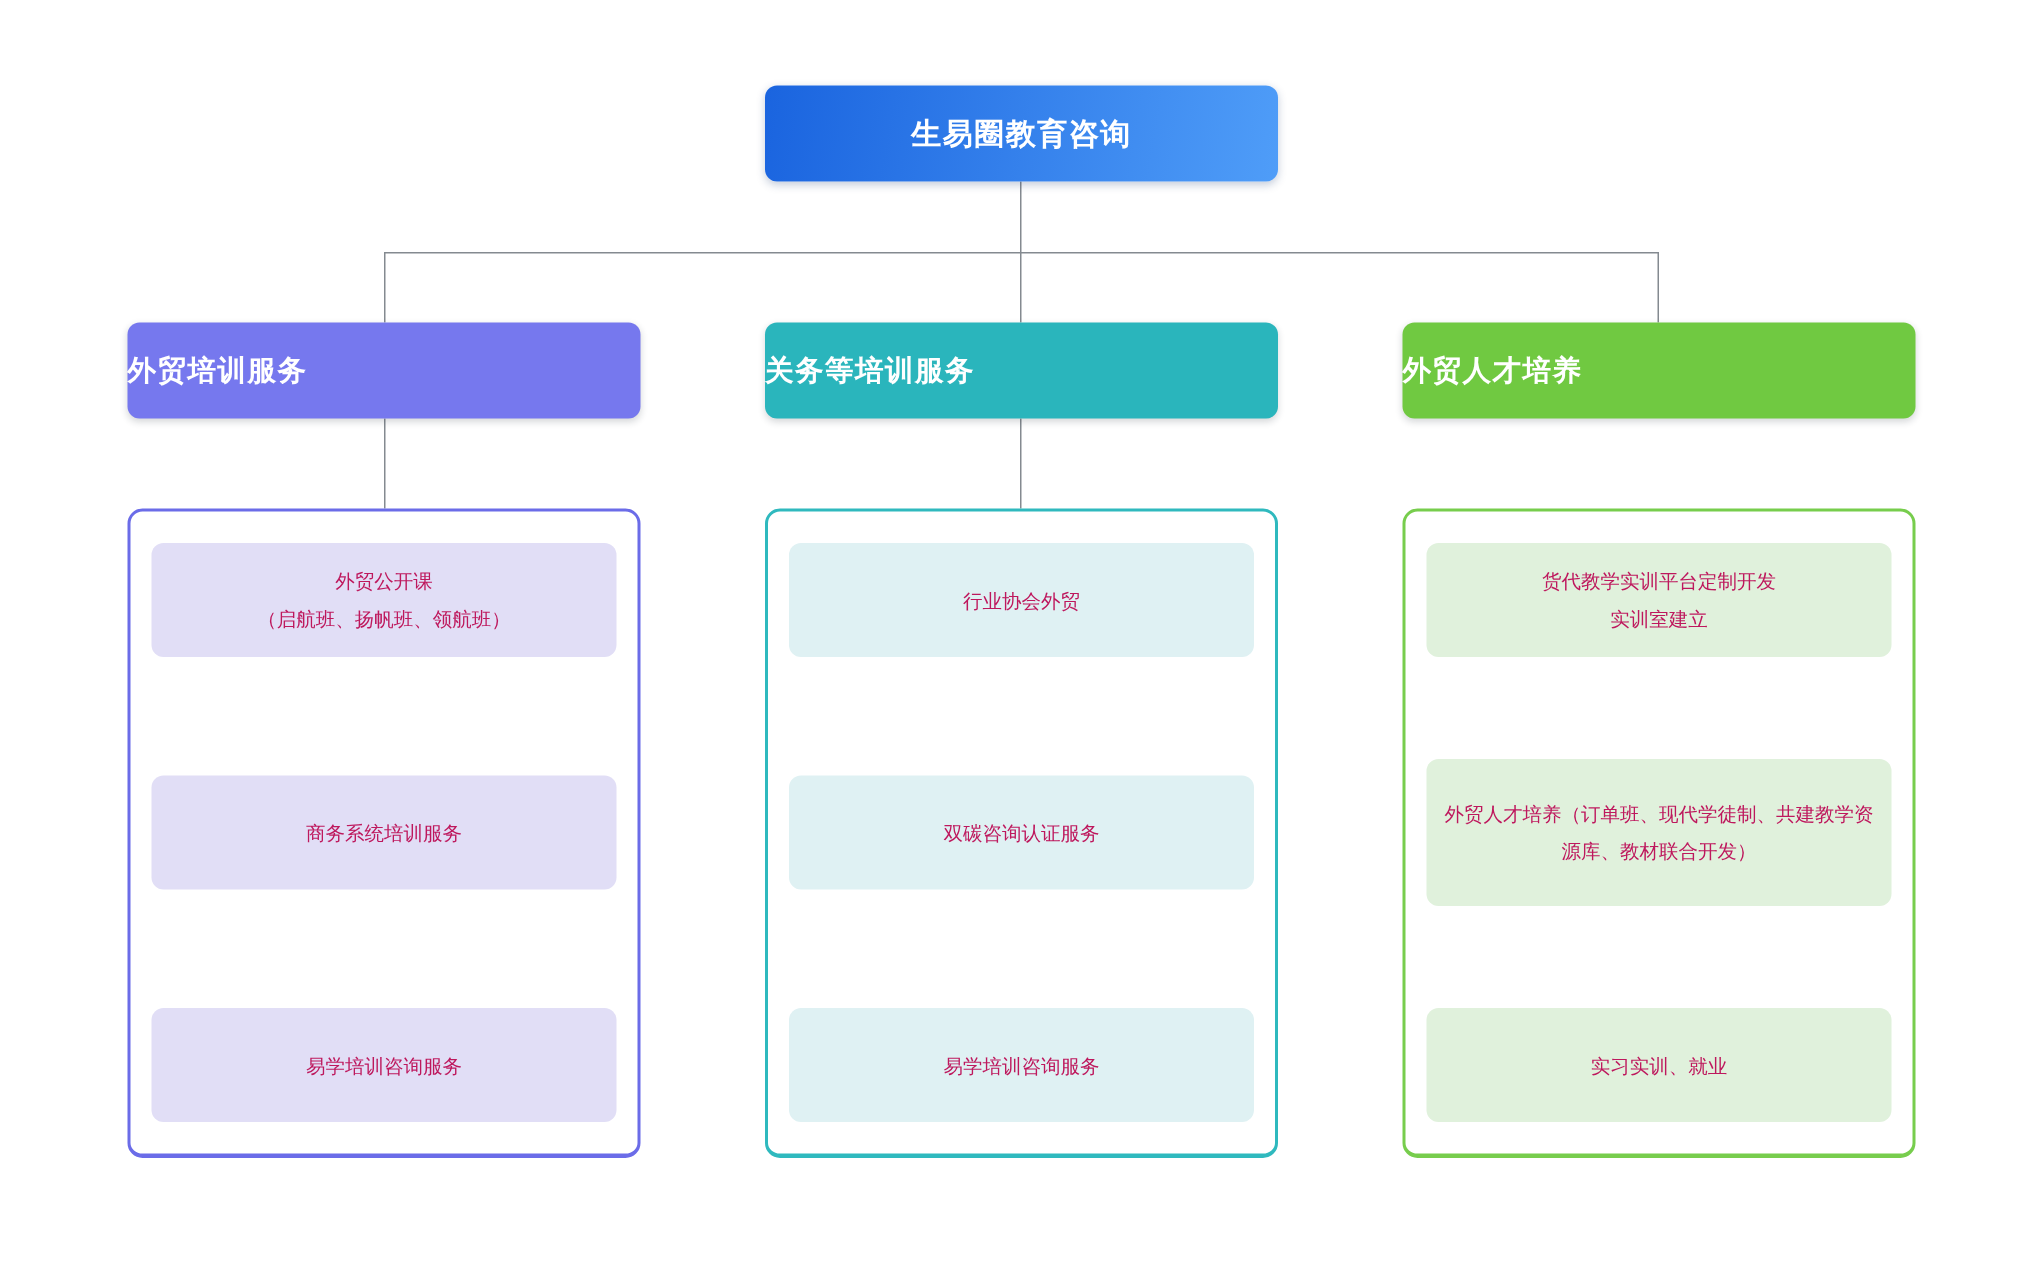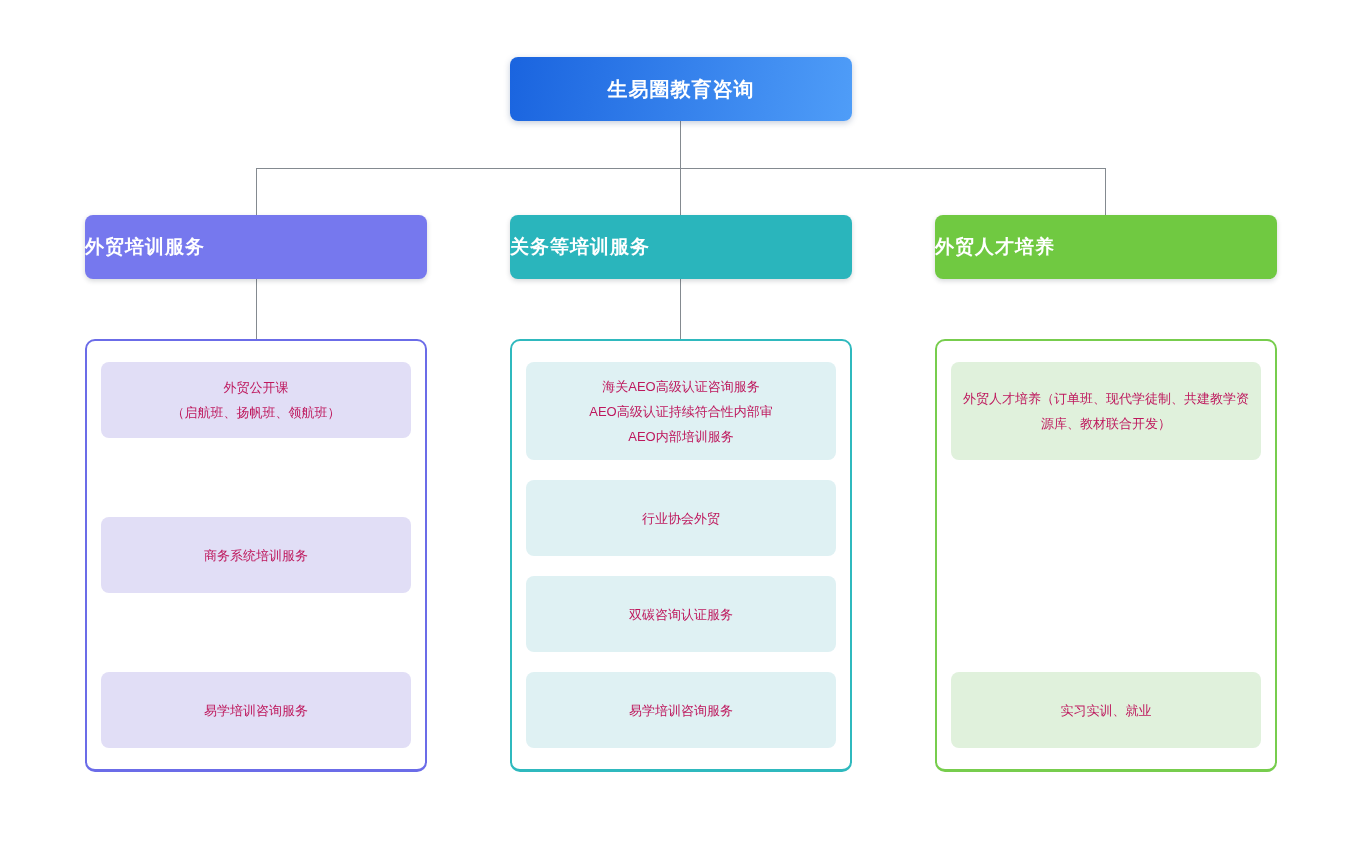--- a/index.html
+++ b/index.html
@@ -108,29 +108,28 @@
     <div class="node-item">外贸公开课
 （启航班、扬帆班、领航班）</div>
     <div class="node-item">商务系统培训服务</div>
     <div class="node-item">易学培训咨询服务</div>
   </div>
 
   <div class="branch-header col-2" style="--hdr: #2ab5bc;">
     <span>关务等培训服务</span>
   </div>
   <div class="branch-container col-2" style="--bdr: #2fb9be; --itm: #dff1f3;">
-    <div class="node-item lines-3">海关AEO高级认证咨询服务
-AEO高级认证持续符合性内部审
-AEO内部培训服务</div>
     <div class="node-item">行业协会外贸</div>
     <div class="node-item">双碳咨询认证服务</div>
     <div class="node-item">易学培训咨询服务</div>
   </div>
 
   <div class="branch-header col-3" style="--hdr: #70c941;">
     <span>外贸人才培养</span>
   </div>
   <div class="branch-container col-3" style="--bdr: #77cd4d; --itm: #e0f1dc;">
+    <div class="node-item">货代教学实训平台定制开发
+实训室建立</div>
     <div class="node-item lines-3">外贸人才培养（订单班、现代学徒制、共建教学资源库、教材联合开发）</div>
     <div class="node-item">实习实训、就业</div>
   </div>
 
 </div>
 
 </body></html>

